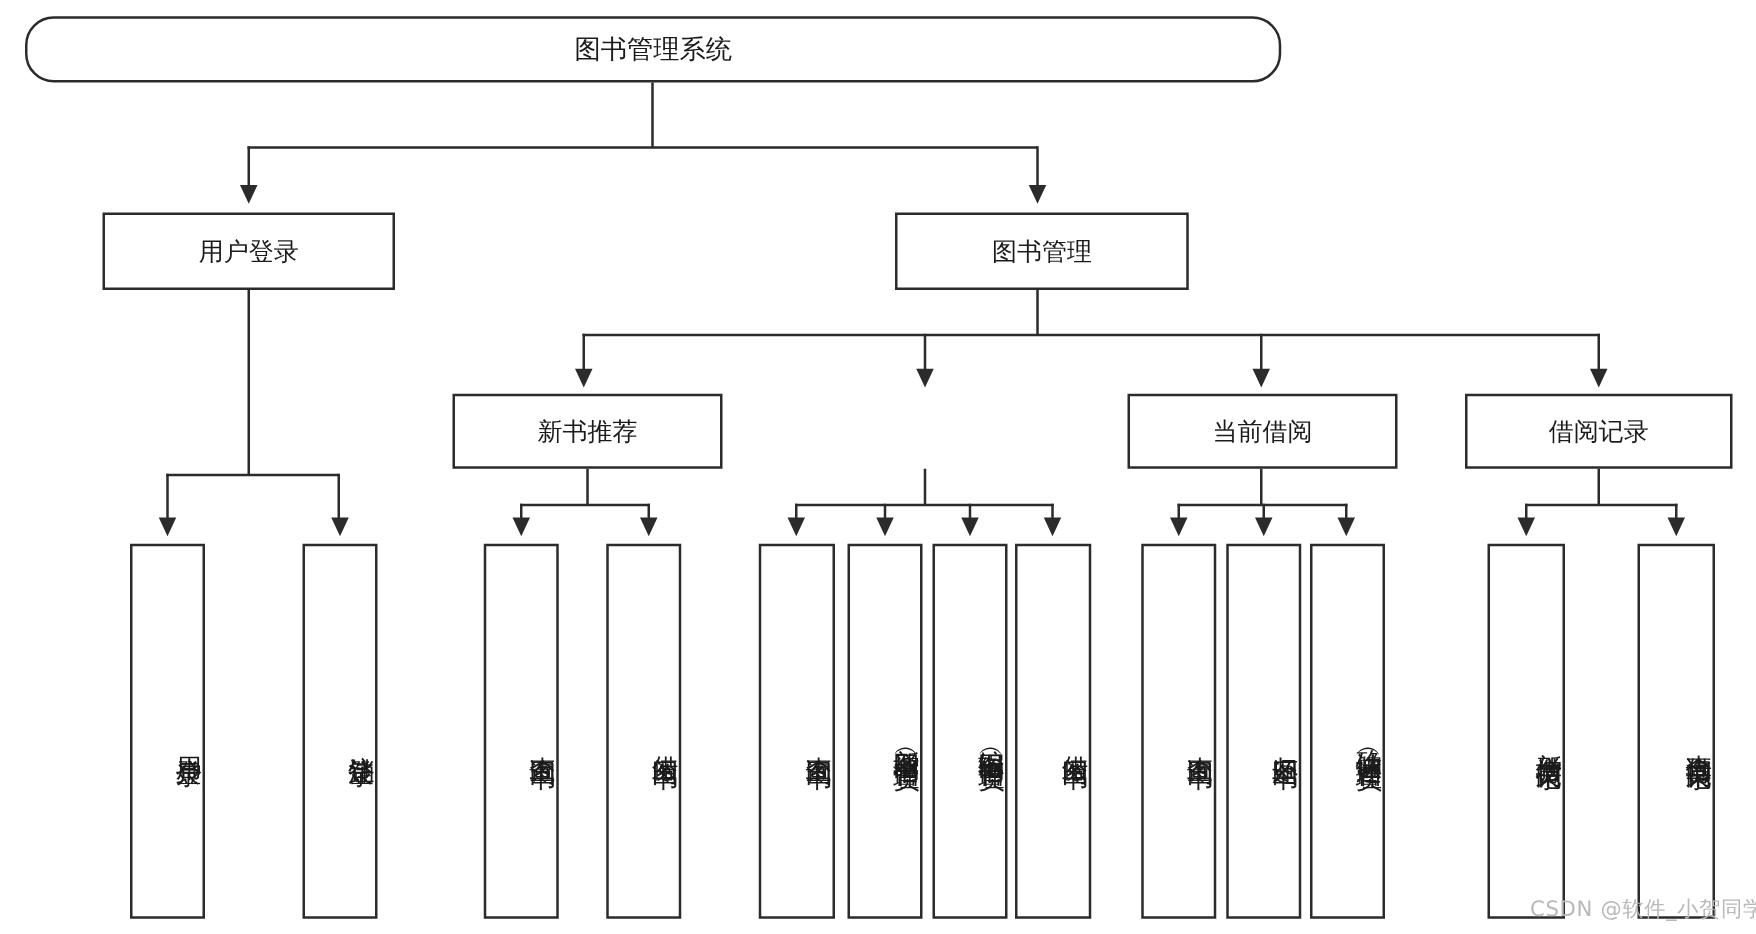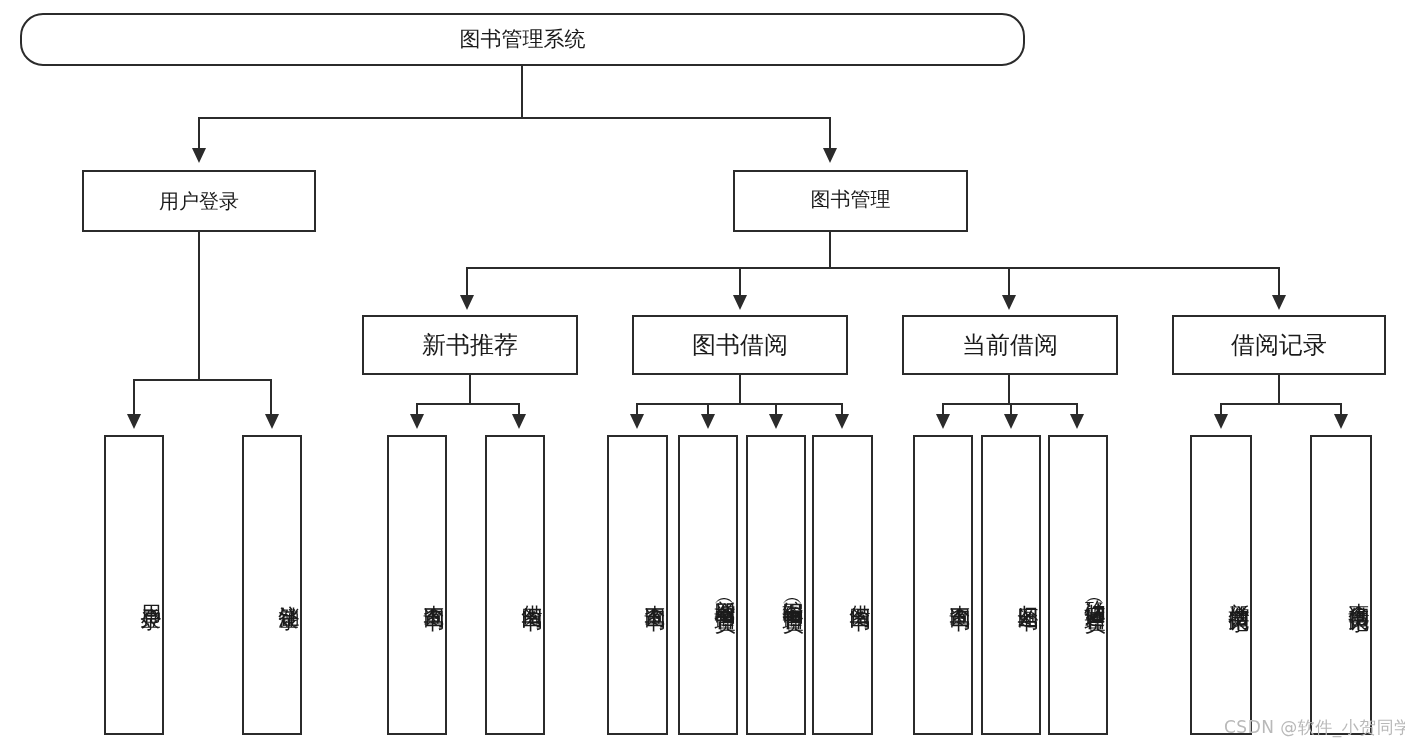--- a/index.html
+++ b/index.html
@@ -31,21 +31,21 @@
     line-height: 1.12;
   }
   .node.root {
     font-size: 21px;
     border-radius: 23px;
   }
   .node.lvl2 {
     font-size: 20px;
   }
   .node.lvl3 {
-    font-size: 24px;
+    font-size: 20px;
   }
   .node.leaf {
     font-size: 21px;
     writing-mode: vertical-rl;
     text-orientation: upright;
     letter-spacing: 2px;
     padding-top: 14px;
     align-items: flex-start;
     justify-content: center;
   }
@@ -99,21 +99,21 @@
   <div class="edge v" style="left:521px; top:66px; width:2px; height:52px;"></div>
   <div class="edge h" style="left:198px; top:117px; width:632px; height:2px;"></div>
   <div class="edge v" style="left:198px; top:117px; width:2px; height:33px;"></div>
   <div class="edge v" style="left:829px; top:117px; width:2px; height:33px;"></div>
   <div class="arrow" style="left:192px; top:148px;"></div>
   <div class="arrow" style="left:823px; top:148px;"></div>
 
   <div class="node lvl2" style="left:82px; top:170px; width:234px; height:62px;">
     <span class="label">用户登录</span>
   </div>
-  <div class="node lvl2" style="left:733px; top:170px; width:235px; height:62px;font-family:Liberation Mono, monospace;">
+  <div class="node lvl2" style="left:716px; top:170px; width:235px; height:62px;">
     <span class="label">图书管理</span>
   </div>
 
   <div class="edge v" style="left:198px; top:232px; width:2px; height:148px;"></div>
   <div class="edge h" style="left:133px; top:379px; width:138px; height:2px;"></div>
   <div class="edge v" style="left:133px; top:379px; width:2px; height:36px;"></div>
   <div class="edge v" style="left:270px; top:379px; width:2px; height:36px;"></div>
   <div class="arrow" style="left:127px; top:414px;"></div>
   <div class="arrow" style="left:265px; top:414px;"></div>
 
@@ -124,23 +124,20 @@
   <div class="edge v" style="left:1008px; top:267px; width:2px; height:29px;"></div>
   <div class="edge v" style="left:1278px; top:267px; width:2px; height:29px;"></div>
   <div class="arrow" style="left:460px; top:295px;"></div>
   <div class="arrow" style="left:733px; top:295px;"></div>
   <div class="arrow" style="left:1002px; top:295px;"></div>
   <div class="arrow" style="left:1272px; top:295px;"></div>
 
   <div class="node lvl3" style="left:362px; top:315px; width:216px; height:60px;">
     <span class="label">新书推荐</span>
   </div>
-  <div class="node lvl3" style="left:632px; top:315px; width:216px; height:60px;">
-    <span class="label">图书借阅</span>
-  </div>
   <div class="node lvl3" style="left:1172px; top:315px; width:214px; height:60px;">
     <span class="label">借阅记录</span>
   </div>
   <div class="node lvl3" style="left:902px; top:315px; width:216px; height:60px;">
     <span class="label">当前借阅</span>
   </div>
 
   <div class="edge v" style="left:469px; top:375px; width:2px; height:29px;"></div>
   <div class="edge h" style="left:416px; top:403px; width:104px; height:2px;"></div>
   <div class="edge v" style="left:416px; top:403px; width:2px; height:12px;"></div>

